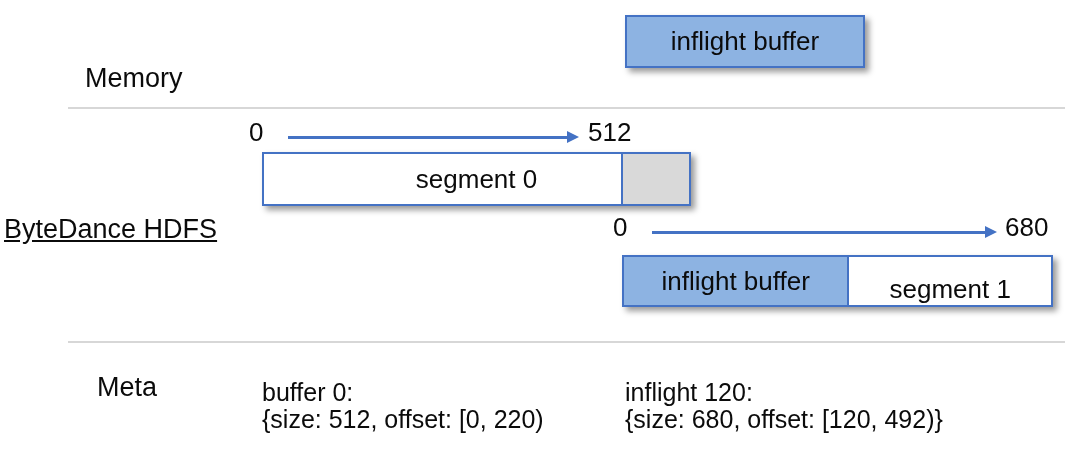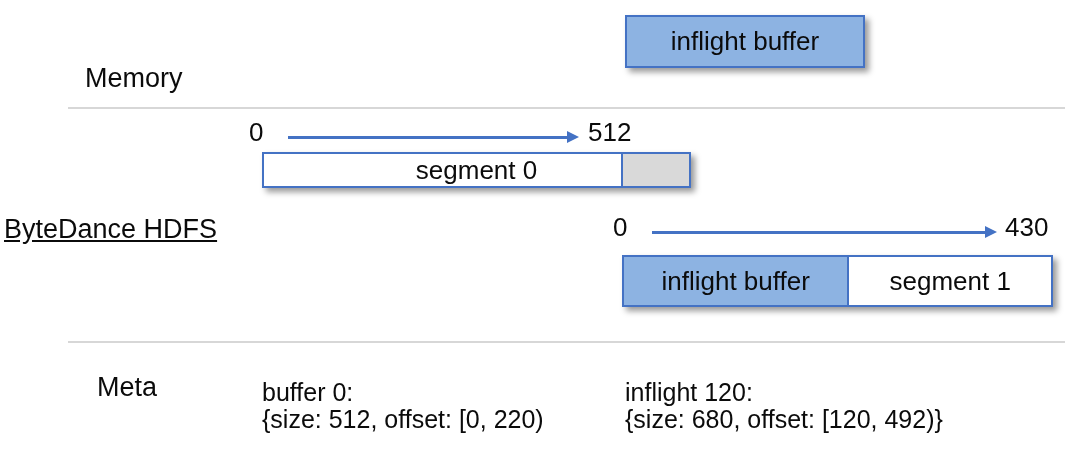--- a/index.html
+++ b/index.html
@@ -96,36 +96,36 @@
   <div class="abs divider" style="left:68px; top:107px; width:997px;"></div>
 
   <div class="abs row-label" style="left:4px; top:214px;text-decoration:underline;">ByteDance HDFS</div>
 
   <div class="abs ruler-num" style="left:249px; top:117px;">0</div>
   <div class="abs arrow" style="left:288px; top:136px; width:280px;">
     <span class="head"></span>
   </div>
   <div class="abs ruler-num" style="left:588px; top:117px;">512</div>
 
-  <div class="abs box white seg0-box" style="left:262px; top:152px; width:429px; height:36px;">
+  <div class="abs box white seg0-box" style="left:262px; top:152px; width:429px; height:54px;">
     <span class="seg0-gray"></span>
     <span class="seg0-label">segment 0</span>
   </div>
 
   <div class="abs ruler-num" style="left:613px; top:212px;">0</div>
   <div class="abs arrow" style="left:652px; top:231px; width:334px;">
     <span class="head"></span>
   </div>
-  <div class="abs ruler-num" style="left:1005px; top:212px;">430</div>
+  <div class="abs ruler-num" style="left:1005px; top:212px;">680</div>
 
   <div class="abs split-box" style="left:622px; top:255px; width:431px; height:52px;">
     <div class="split-cell blue" style="width:241px;">
       <span>inflight buffer</span>
     </div>
-    <div class="split-cell white" style="width:216px;">
+    <div class="split-cell white" style="width:216px;align-items:flex-end;">
       <span>segment 1</span>
     </div>
   </div>
 
   <div class="abs divider" style="left:68px; top:341px; width:997px;"></div>
 
   <div class="abs row-label" style="left:97px; top:372px;">Meta</div>
 
   <div class="abs meta-block" style="left:262px; top:379px;">
     <div>buffer 0:</div>

